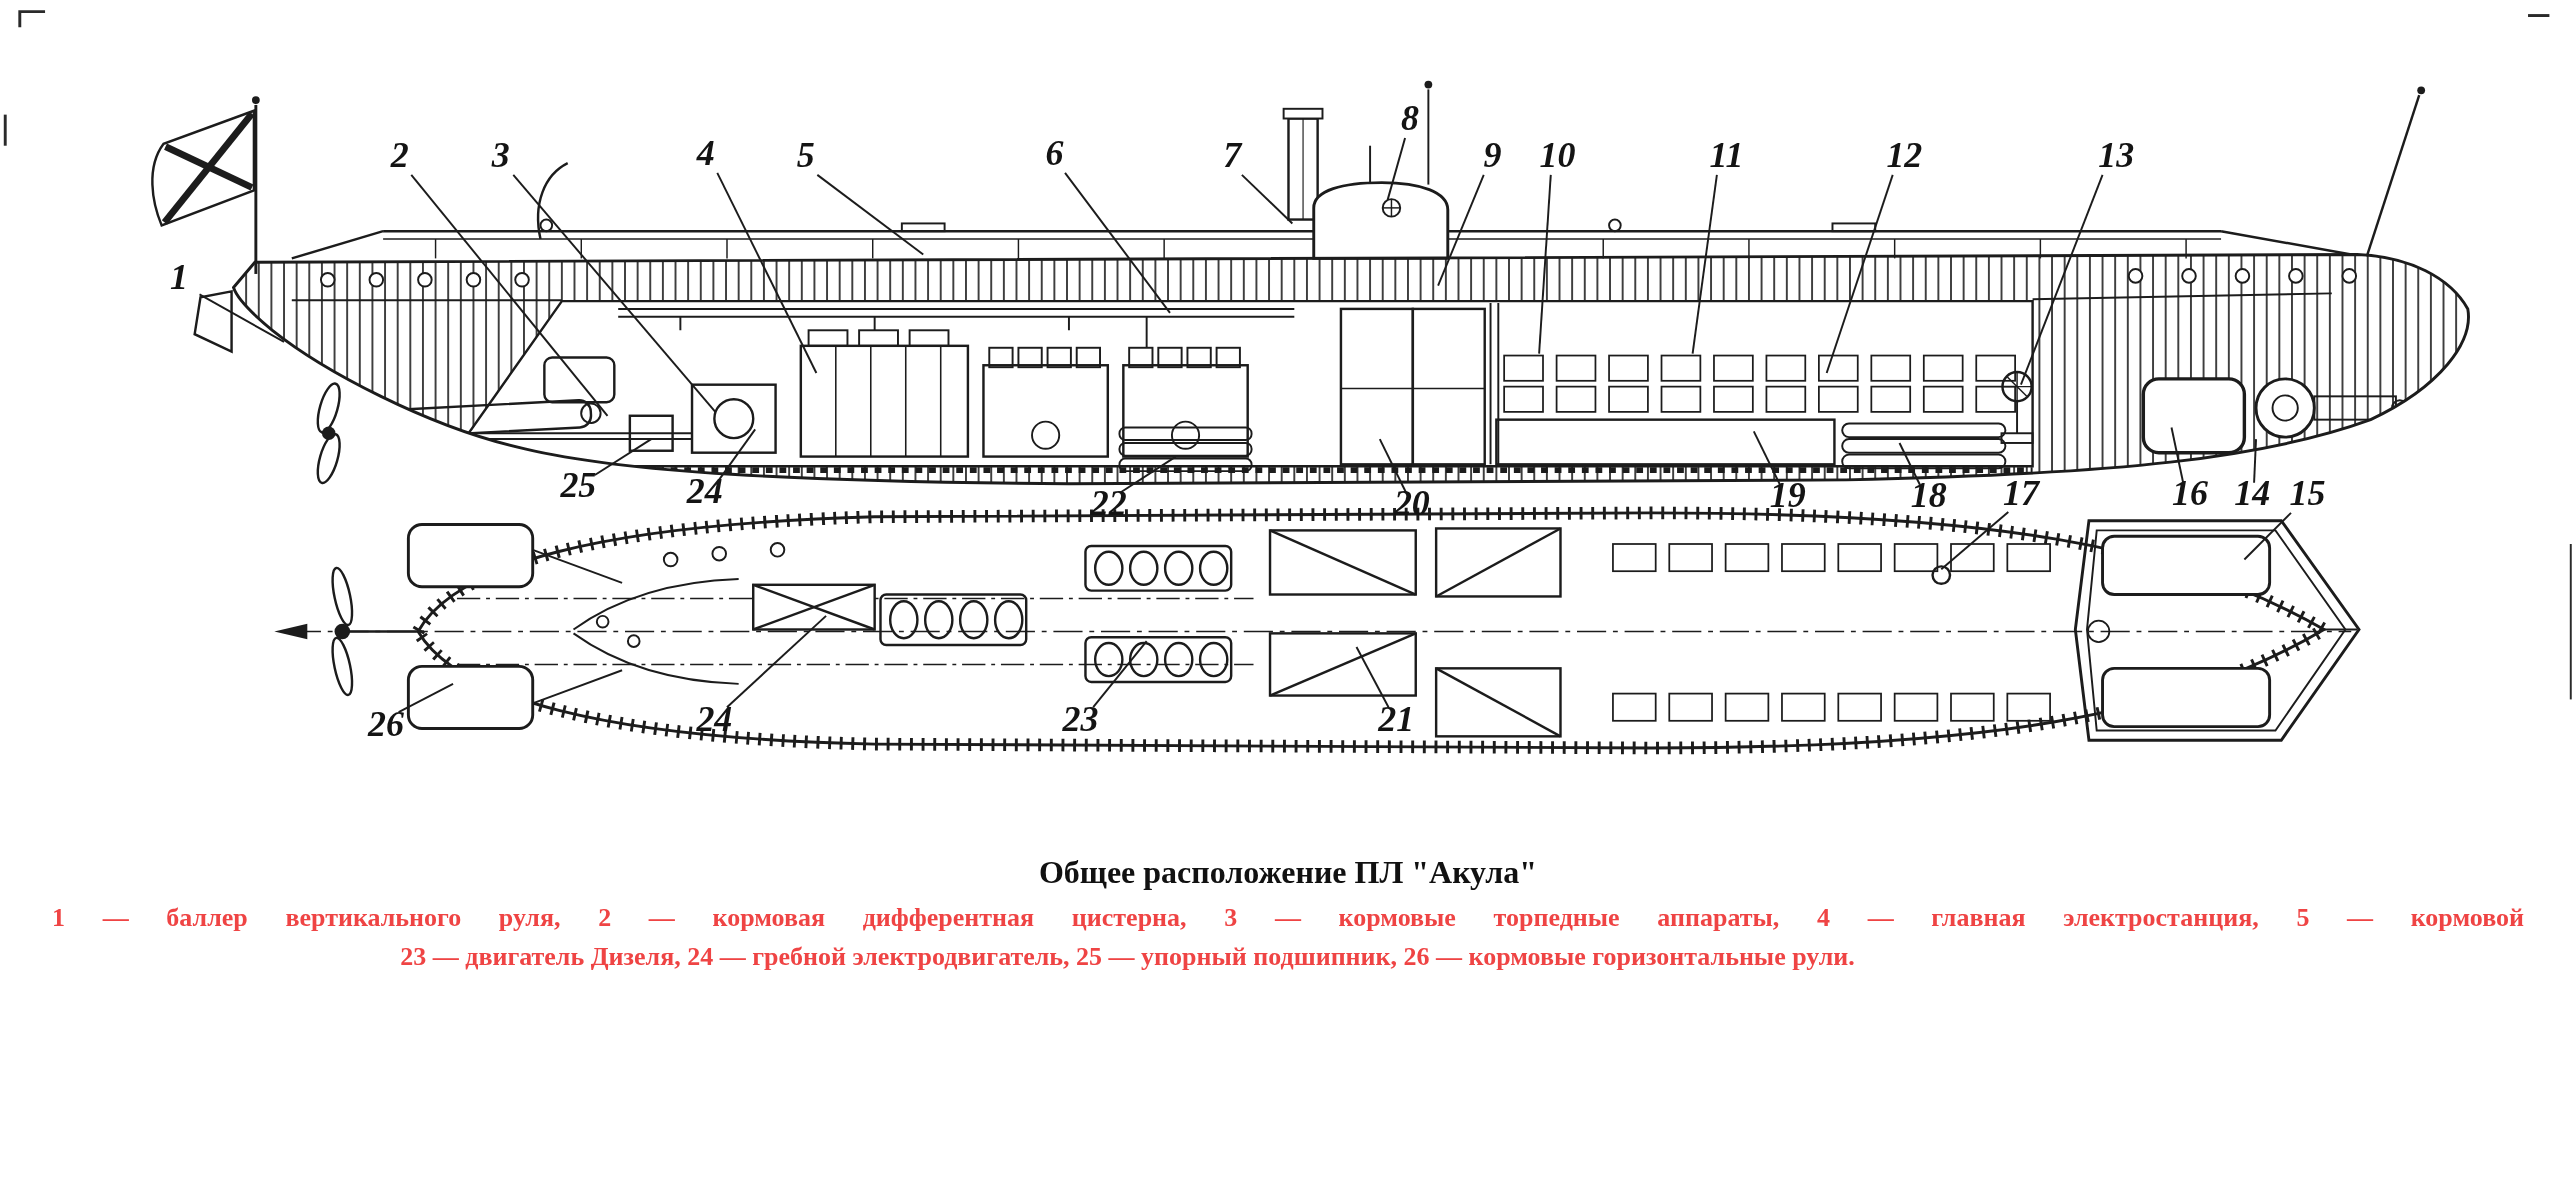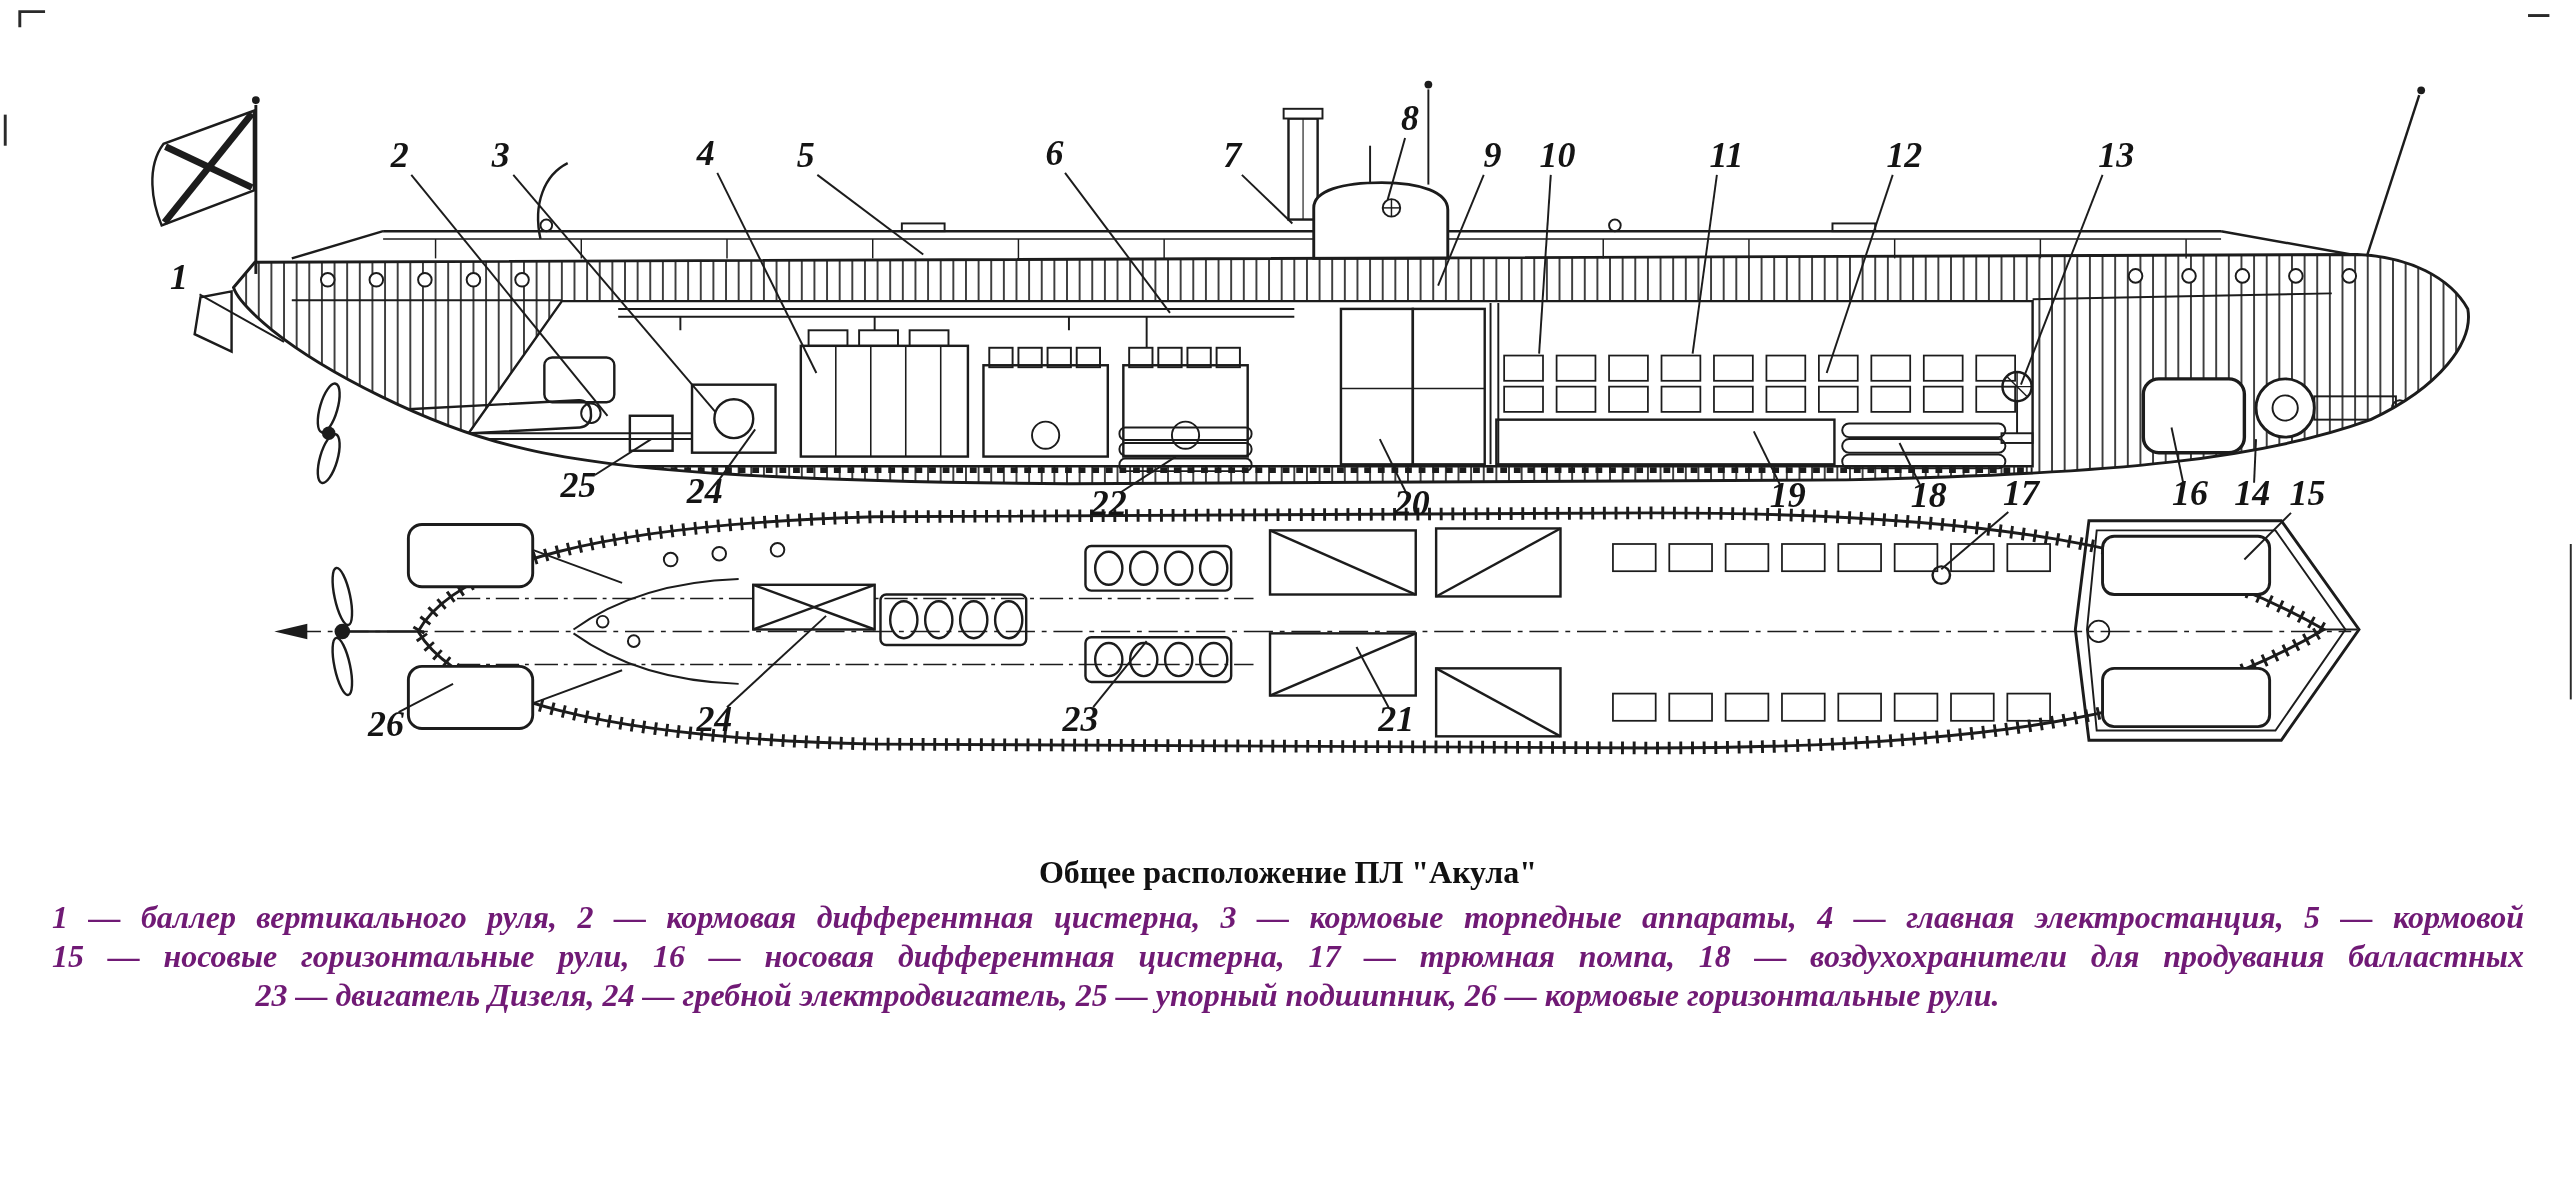--- a/index.html
+++ b/index.html
@@ -6,21 +6,21 @@
   .page{position:relative;width:2576px;height:1197px;background:#ffffff;overflow:hidden;
         font-family:"Liberation Serif",serif;color:#1c1c1c;}
   svg{position:absolute;left:0;top:0;}
   .ink{stroke:#1c1c1c;fill:none;}
   .leader{stroke:#1c1c1c;stroke-width:2;fill:none;}
   .callout-num{font-family:"Liberation Serif",serif;font-style:italic;font-weight:bold;
                font-size:37px;fill:#141414;text-anchor:middle;}
   .caption{position:absolute;left:0;top:851px;width:2576px;}
   .fig-title{text-align:center;font:bold 32px/43px "Liberation Serif",serif;color:#111;}
   .legend{padding:3.9px 52px 0 52px;}
-  .lg{font-style:italic;font-weight:bold;font-size:32px;line-height:39px;color:#701a75;
+  .lg{font-weight:bold;font-size:26px;line-height:39px;color:#ef4444;
       text-align:justify;text-align-last:justify;}
   .lg.last{text-align:left;text-align-last:center;padding-right:321px;}
 </style>
 </head>
 <body>
 
 <div class="page">
 
 <svg width="2576" height="816" viewBox="0 0 2651 840">
   <defs>
@@ -423,19 +423,18 @@
         <text x="1112" y="752" class="callout-num">23</text>
         <line x1="1429" y1="728" x2="1396" y2="666" class="leader"></line>
         <text x="1437" y="752" class="callout-num">21</text>
       </g>
 </svg>
 
 <div class="caption">
   <div class="fig-title">Общее расположение ПЛ "Акула"</div>
   <div class="legend">
     <div class="lg">1 — баллер вертикального руля, 2 — кормовая дифферентная цистерна, 3 — кормовые торпедные аппараты, 4 — главная электростанция, 5 — кормовой</div>
-    <div class="lg">15 — носовые горизонтальные рули, 16 — носовая дифферентная цистерна, 17 — трюмная помпа, 18 — воздухохранители для продувания балластных</div>
     <div class="lg last">23 — двигатель Дизеля, 24 — гребной электродвигатель, 25 — упорный подшипник, 26 — кормовые горизонтальные рули.</div>
   </div>
 </div>
 
 </div>
 
 
 </body></html>

